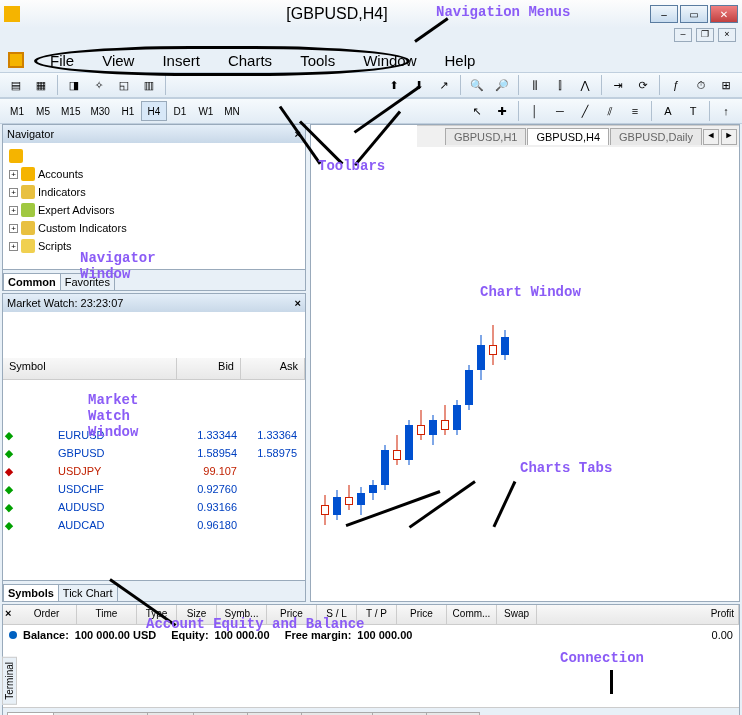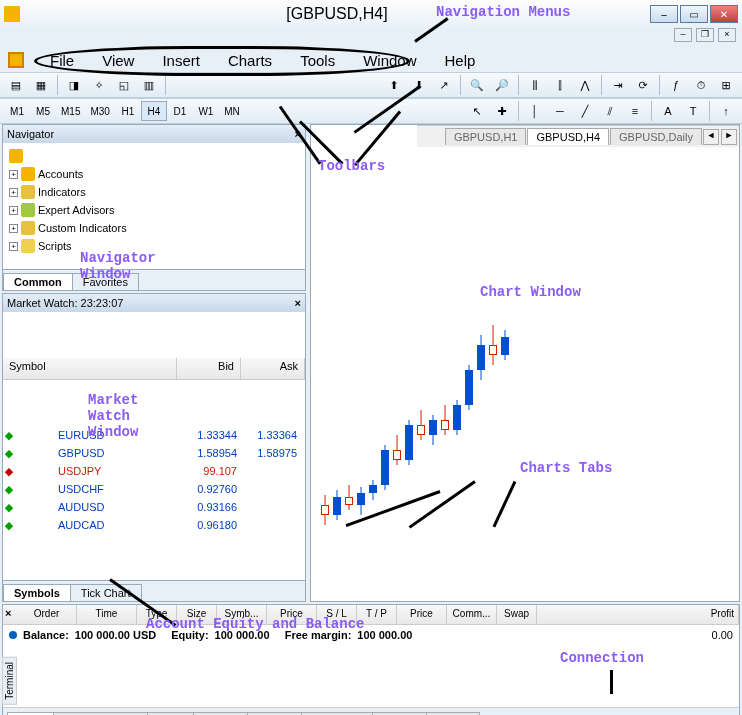--- a/index.html
+++ b/index.html
@@ -38,21 +38,21 @@
 .tree-item .expander { width: 9px; height: 9px; border: 1px solid #888; font-size: 8px; text-align: center; line-height: 7px; }
 .tree-icon { width: 14px; height: 14px; border-radius: 2px; }
 .ic-acc { background: #f5b400; }
 .ic-ind { background: #e8c040; }
 .ic-ea { background: #a0c840; }
 .ic-ci { background: #e8c040; }
 .ic-sc { background: #f0d050; }
 .ic-root { background: #f5b400; }
 
 .bottom-tabs { height: 21px; display: flex; align-items: flex-end; border-top: 1px solid #9ab; background: #e8f0f7; }
-.btab { padding: 2px 10px; font-size: 11px; border: 1px solid #9ab; border-bottom: none; margin-right: -1px; background: #e8f0f7; }
+.btab { padding: 2px 4px; font-size: 11px; border: 1px solid #9ab; border-bottom: none; margin-right: -1px; background: #e8f0f7; }
 .btab.active { background: #fff; font-weight: bold; }
 
 .market-watch { flex: 1; margin-top: 2px; gap: 46px; }
 .mw-header { display: flex; height: 22px; background: linear-gradient(#f8f8f8,#e8e8e8); border-bottom: 1px solid #ccc; font-size: 11px; justify-content: center; }
 .mw-header div { padding: 2px 6px; border-right: 1px solid #ccc; }
 .mw-row { display: flex; height: 18px; align-items: center; font-size: 11px; }
 .mw-row .dir { width: 12px; text-align: center; }
 .mw-row .sym { flex: 1; padding-left: 2px; margin-left: 41px; }
 .mw-row .bid, .mw-row .ask { width: 60px; text-align: right; padding-right: 8px; }
 .up { color: #0040c0; }

